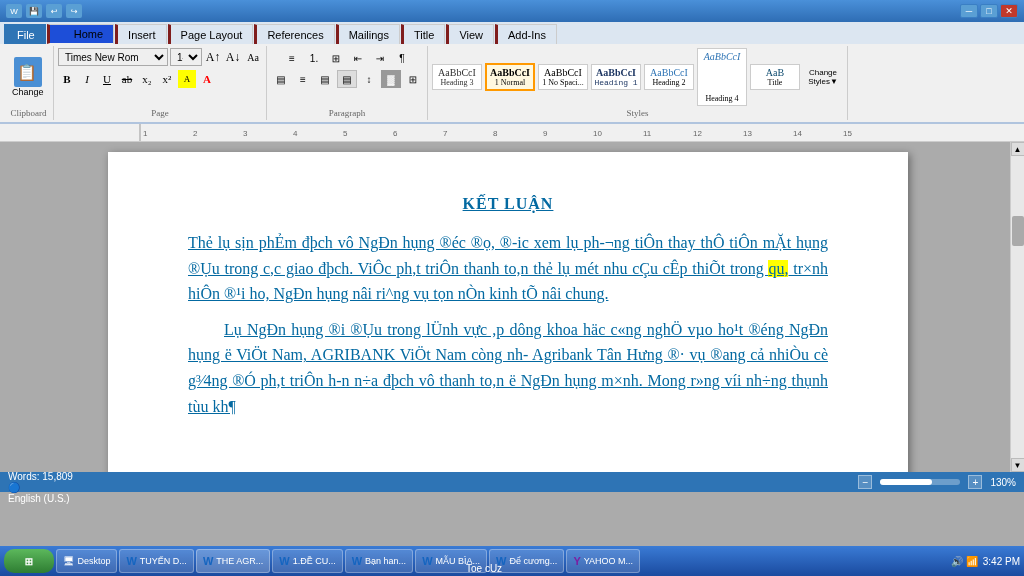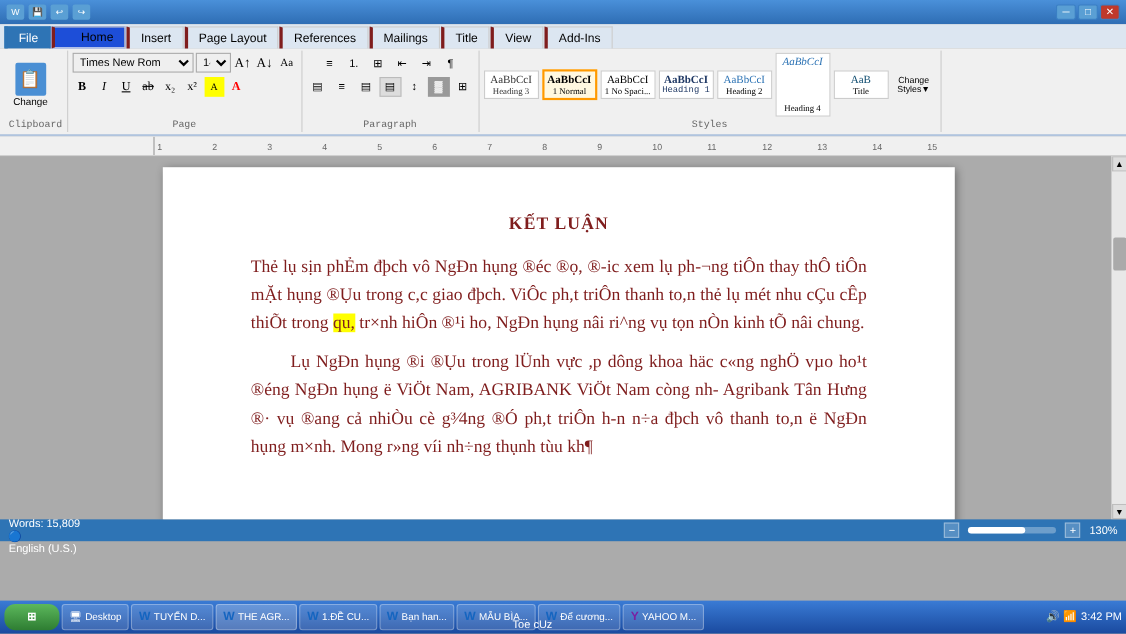--- a/index.html
+++ b/index.html
@@ -64,21 +64,21 @@
     }
     .ribbon-group {
       display: flex;
       flex-direction: column;
       align-items: flex-start;
       padding: 2px 4px;
       border-right: 1px solid #ccc;
       min-width: 50px;
     }
     .ribbon-group-label {
-      font-family: Liberation Mono, monospace;
+      font-family: Liberation Serif, serif;
       font-size: 9px;
       color: #666;
       text-align: center;
       width: 100%;
       margin-top: auto;
       padding-top: 2px;
     }
     .ribbon-group-content { display: flex; align-items: center; gap: 2px; flex: 1; }
 
     
@@ -134,28 +134,29 @@
     .ruler-marks {
       display: flex;
       width: 100%;
       position: relative;
       height: 100%;
     }
 
     
     .page {
       background: white;
-      width: 720px;
+      width: 800px;
       min-height: 380px;
       box-shadow: 2px 2px 8px rgba(0,0,0,0.4);
       padding: 40px 80px 20px 80px;
       font-family: 'Times New Roman', Times, serif;
       font-size: 14px;
-      color: #7f1d1d;
+      color: #0369a1;
       line-height: 1.5;
+      text-decoration: underline;
     }
 
     .page-title {
       text-align: center;
       font-weight: bold;
       font-size: 16px;
       margin-bottom: 14px;
       letter-spacing: 1px;
     }
 

